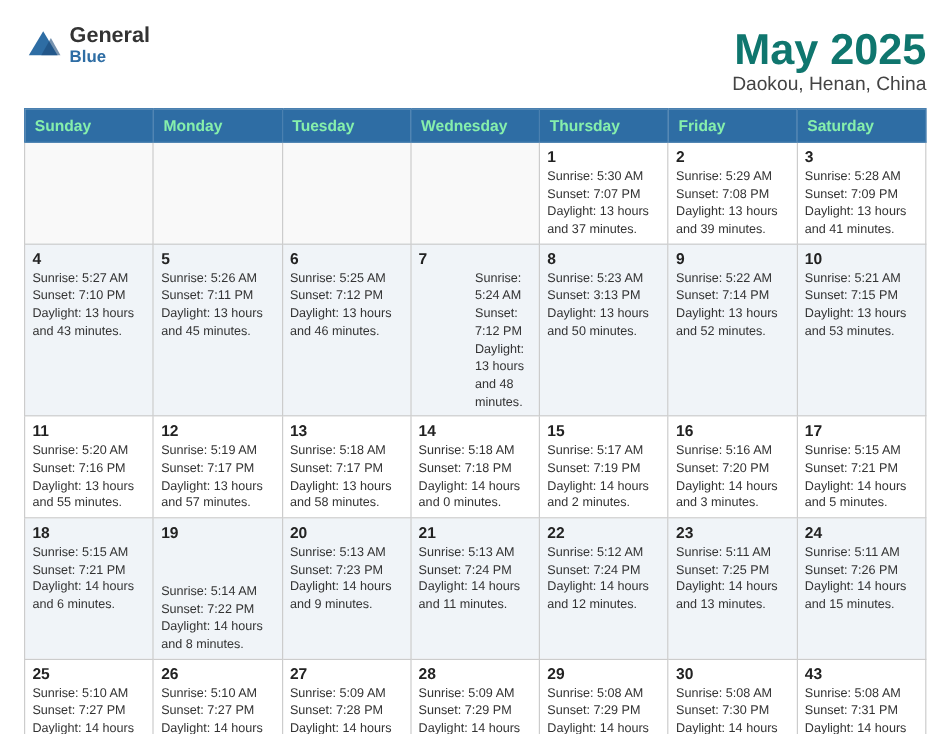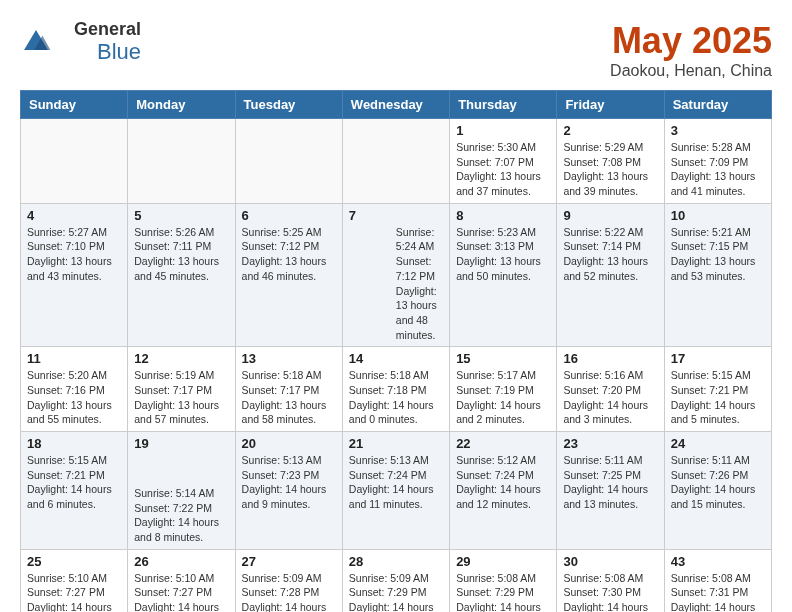--- a/index.html
+++ b/index.html
@@ -12,63 +12,61 @@
     }
     .header {
       display: flex;
       justify-content: space-between;
       align-items: flex-start;
       margin-bottom: 10px;
     }
     .logo {
       display: flex;
       align-items: center;
-      gap: 16px;
     }
     .logo-text {
       display: flex;
       flex-direction: column;
       line-height: 1.1;
     }
     .logo-general {
       font-size: 18px;
       font-weight: bold;
       color: #333;
     }
     .logo-blue {
-      font-size: 22px;
-      font-weight: normal;
+      font-size: 14px;
+      font-weight: bold;
       color: #2e6da4;
-      text-align: right;
     }
     .logo-icon {
       width: 32px;
       height: 32px;
       margin-right: 6px;
     }
     .title-block {
       text-align: right;
     }
     .month-year {
       font-size: 36px;
       font-weight: bold;
-      color: #c2410c;
+      color: #0f766e;
     }
     .location {
       font-size: 16px;
       color: #444;
     }
     .calendar {
       width: 100%;
       border-collapse: collapse;
       border: 1px solid #ccc;
     }
     .calendar th {
       background-color: #2e6da4;
-      color: #ffffff;
+      color: #86efac;
       font-size: 13px;
       font-weight: bold;
       padding: 6px 8px;
       text-align: left;
       border: 1px solid #4a80b0;
     }
     .calendar td {
       border: 1px solid #ccc;
       vertical-align: top;
       padding: 4px 6px;

